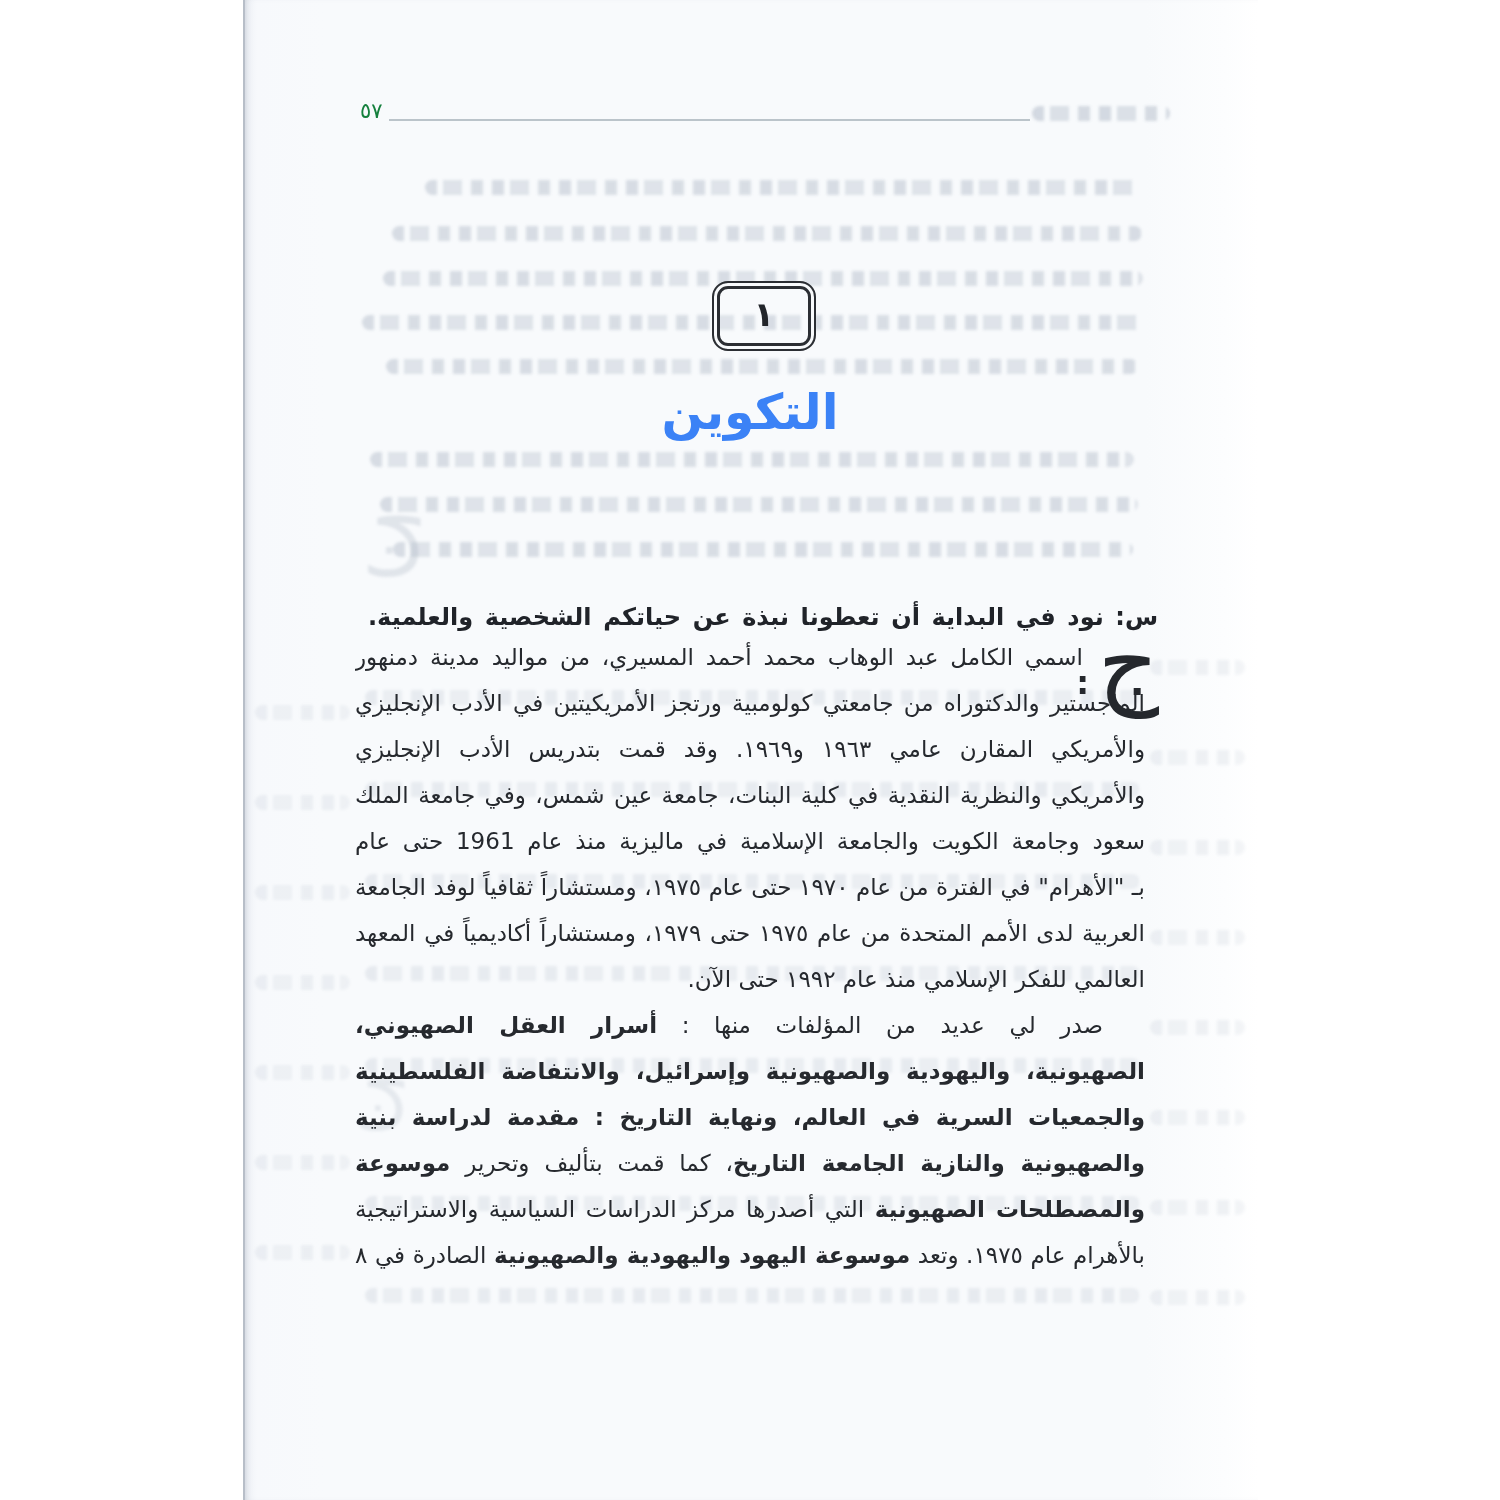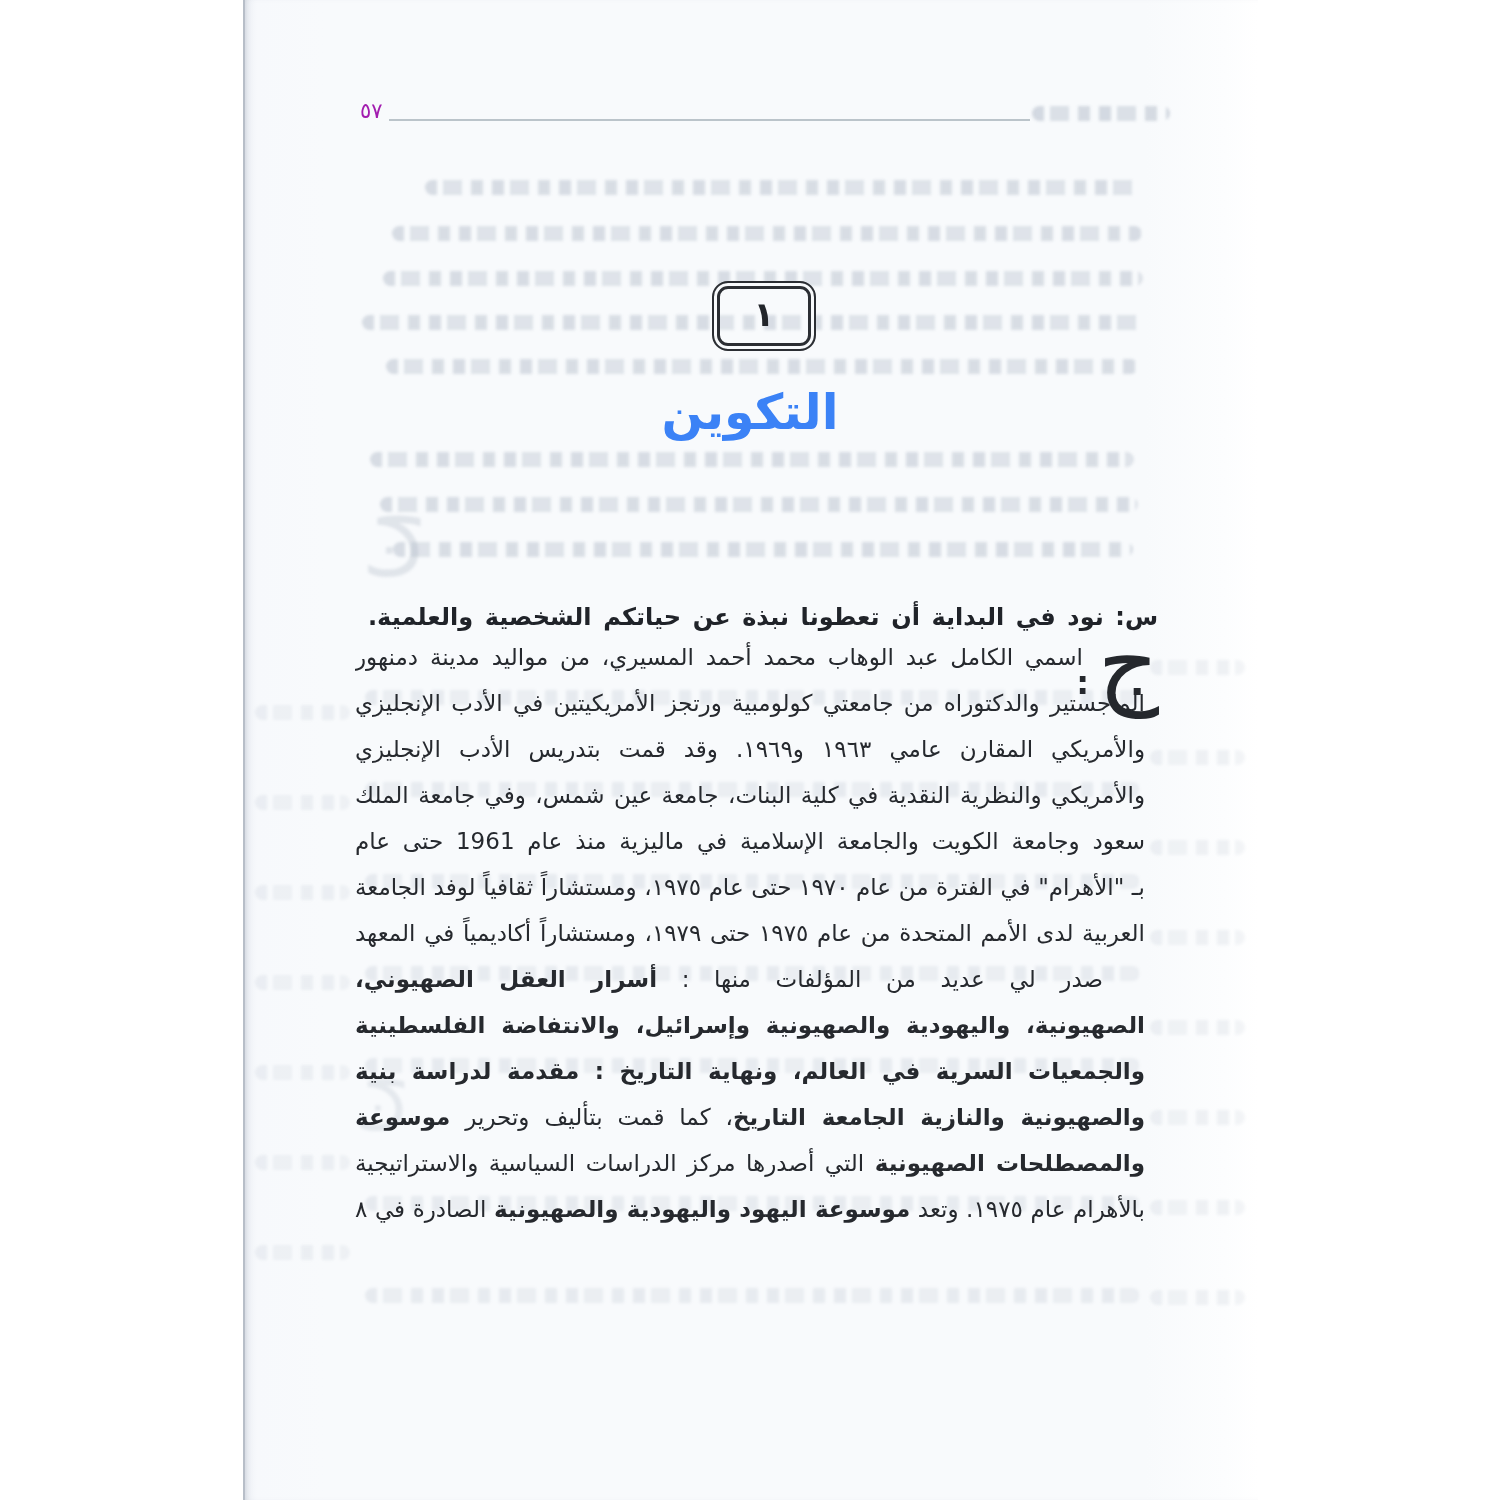--- a/index.html
+++ b/index.html
@@ -27,21 +27,21 @@
       rgba(150,162,180,.40) 46px 58px, rgba(150,162,180,0) 58px 67px);
   }
   .ghost-row.faint{opacity:.42;}
   .ghost-row.margin{opacity:.32;}
   .ghost-jeem{
     position:absolute;color:rgba(148,160,178,.48);transform:scaleX(-1);
     filter:blur(1.5px);line-height:1;z-index:1;
   }
 
   
-  .page-number{position:absolute;left:360px;top:99px;font-size:21px;color:#a21caf;}
+  .page-number{position:absolute;left:360px;top:99px;font-size:21px;color:#15803d;}
   .header-rule{position:absolute;left:389px;top:119px;width:641px;height:2px;background:#a7b2b9;opacity:.75;}
   .running-head-ghost{left:1032px;top:106px;width:138px;opacity:.9;}
 
   
   .chapter-box{
     position:absolute;left:712px;top:281px;width:100px;height:66px;
     border:2px solid #2b2e33;border-radius:16px;
     box-shadow:inset 0 0 0 3px #f8fafc, inset 0 0 0 6px #2b2e33;
     display:flex;align-items:center;justify-content:center;
   }
@@ -137,20 +137,21 @@
       <span class="dropcap">ج</span>
       <span class="dropcap-colon">:</span>
       <div>
           <div class="line clear"><span>اسمي الكامل عبد الوهاب محمد أحمد المسيري، من مواليد مدينة دمنهور</span></div>
           <div class="line"><span>الماجستير والدكتوراه من جامعتي كولومبية ورتجز الأمريكيتين في الأدب الإنجليزي</span></div>
           <div class="line"><span>والأمريكي المقارن عامي ١٩٦٣ و١٩٦٩. وقد قمت بتدريس الأدب الإنجليزي</span></div>
           <div class="line"><span>والأمريكي والنظرية النقدية في كلية البنات، جامعة عين شمس، وفي جامعة الملك</span></div>
           <div class="line"><span>سعود وجامعة الكويت والجامعة الإسلامية في ماليزية منذ عام 1961 حتى عام</span></div>
           <div class="line"><span>بـ "الأهرام" في الفترة من عام ١٩٧٠ حتى عام ١٩٧٥، ومستشاراً ثقافياً لوفد الجامعة</span></div>
           <div class="line"><span>العربية لدى الأمم المتحدة من عام ١٩٧٥ حتى ١٩٧٩، ومستشاراً أكاديمياً في المعهد</span></div>
+          <div class="line end"><span>العالمي للفكر الإسلامي منذ عام ١٩٩٢ حتى الآن.</span></div>
           <div class="line indent"><span>صدر لي عديد من المؤلفات منها : </span><b>أسرار العقل الصهيوني، والاستراتيجية</b></div>
           <div class="line"><b>الصهيونية، واليهودية والصهيونية وإسرائيل، والانتفاضة الفلسطينية والأزمة الصهيونية،</b></div>
           <div class="line"><b>والجمعيات السرية في العالم، ونهاية التاريخ : مقدمة لدراسة بنية الفكر الصهيوني،</b></div>
           <div class="line"><b>والصهيونية والنازية الجامعة التاريخ</b><span>، كما قمت بتأليف وتحرير </span><b>موسوعة المفاهيم</b></div>
           <div class="line"><b>والمصطلحات الصهيونية</b><span> التي أصدرها مركز الدراسات السياسية والاستراتيجية</span></div>
           <div class="line"><span>بالأهرام عام ١٩٧٥. وتعد </span><b>موسوعة اليهود واليهودية والصهيونية</b><span> الصادرة في ٨ أجزاء</span></div>
         </div>
     </div>
 
   </div>

